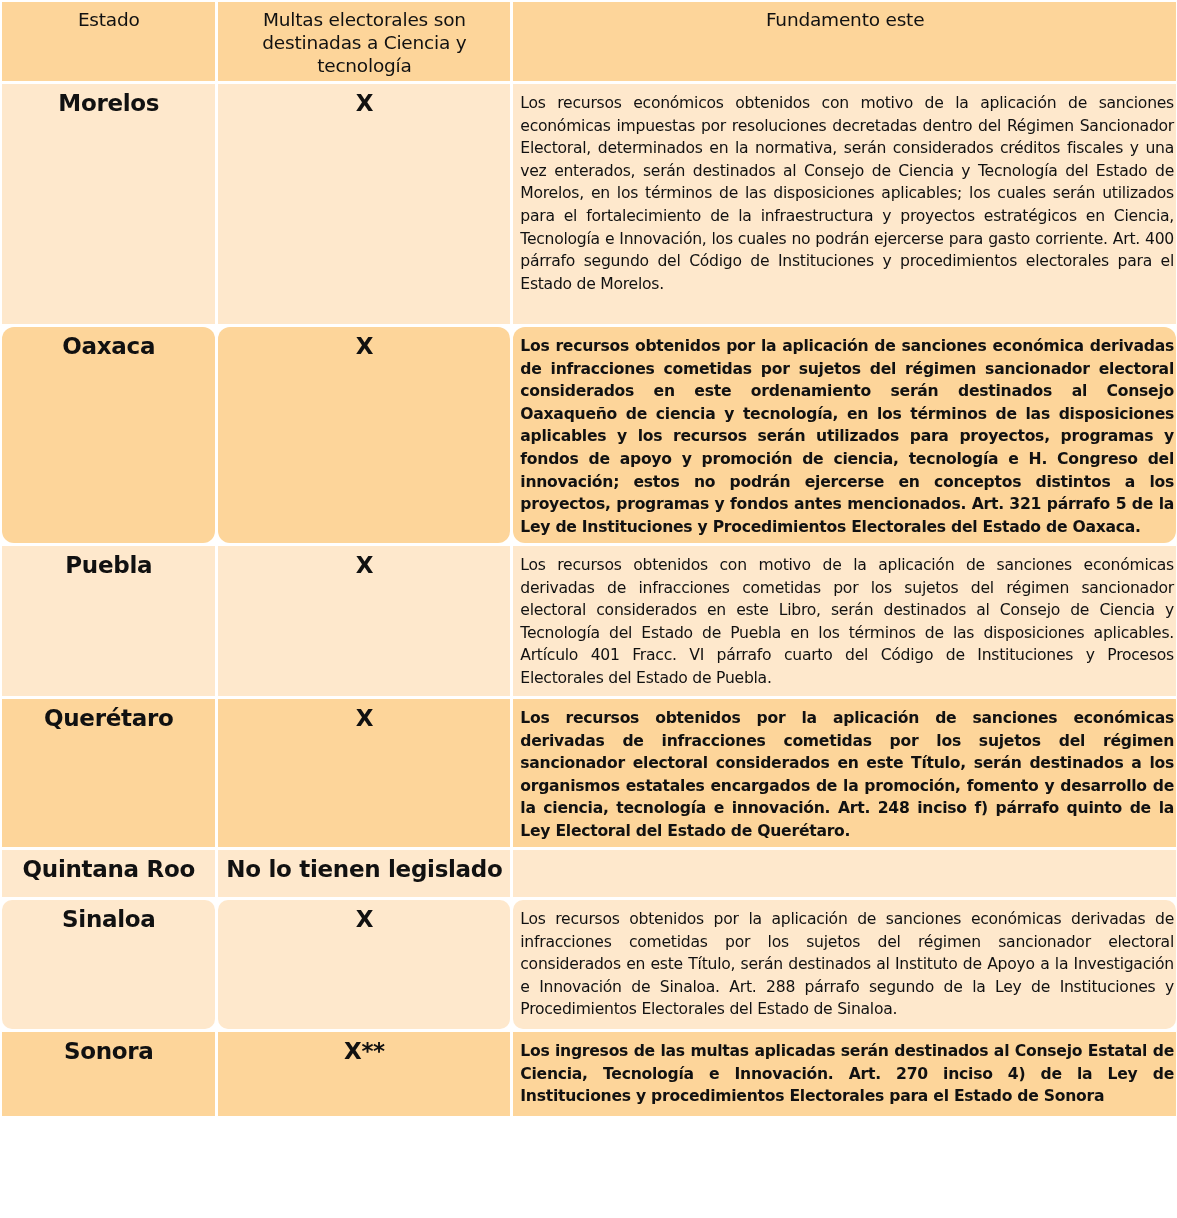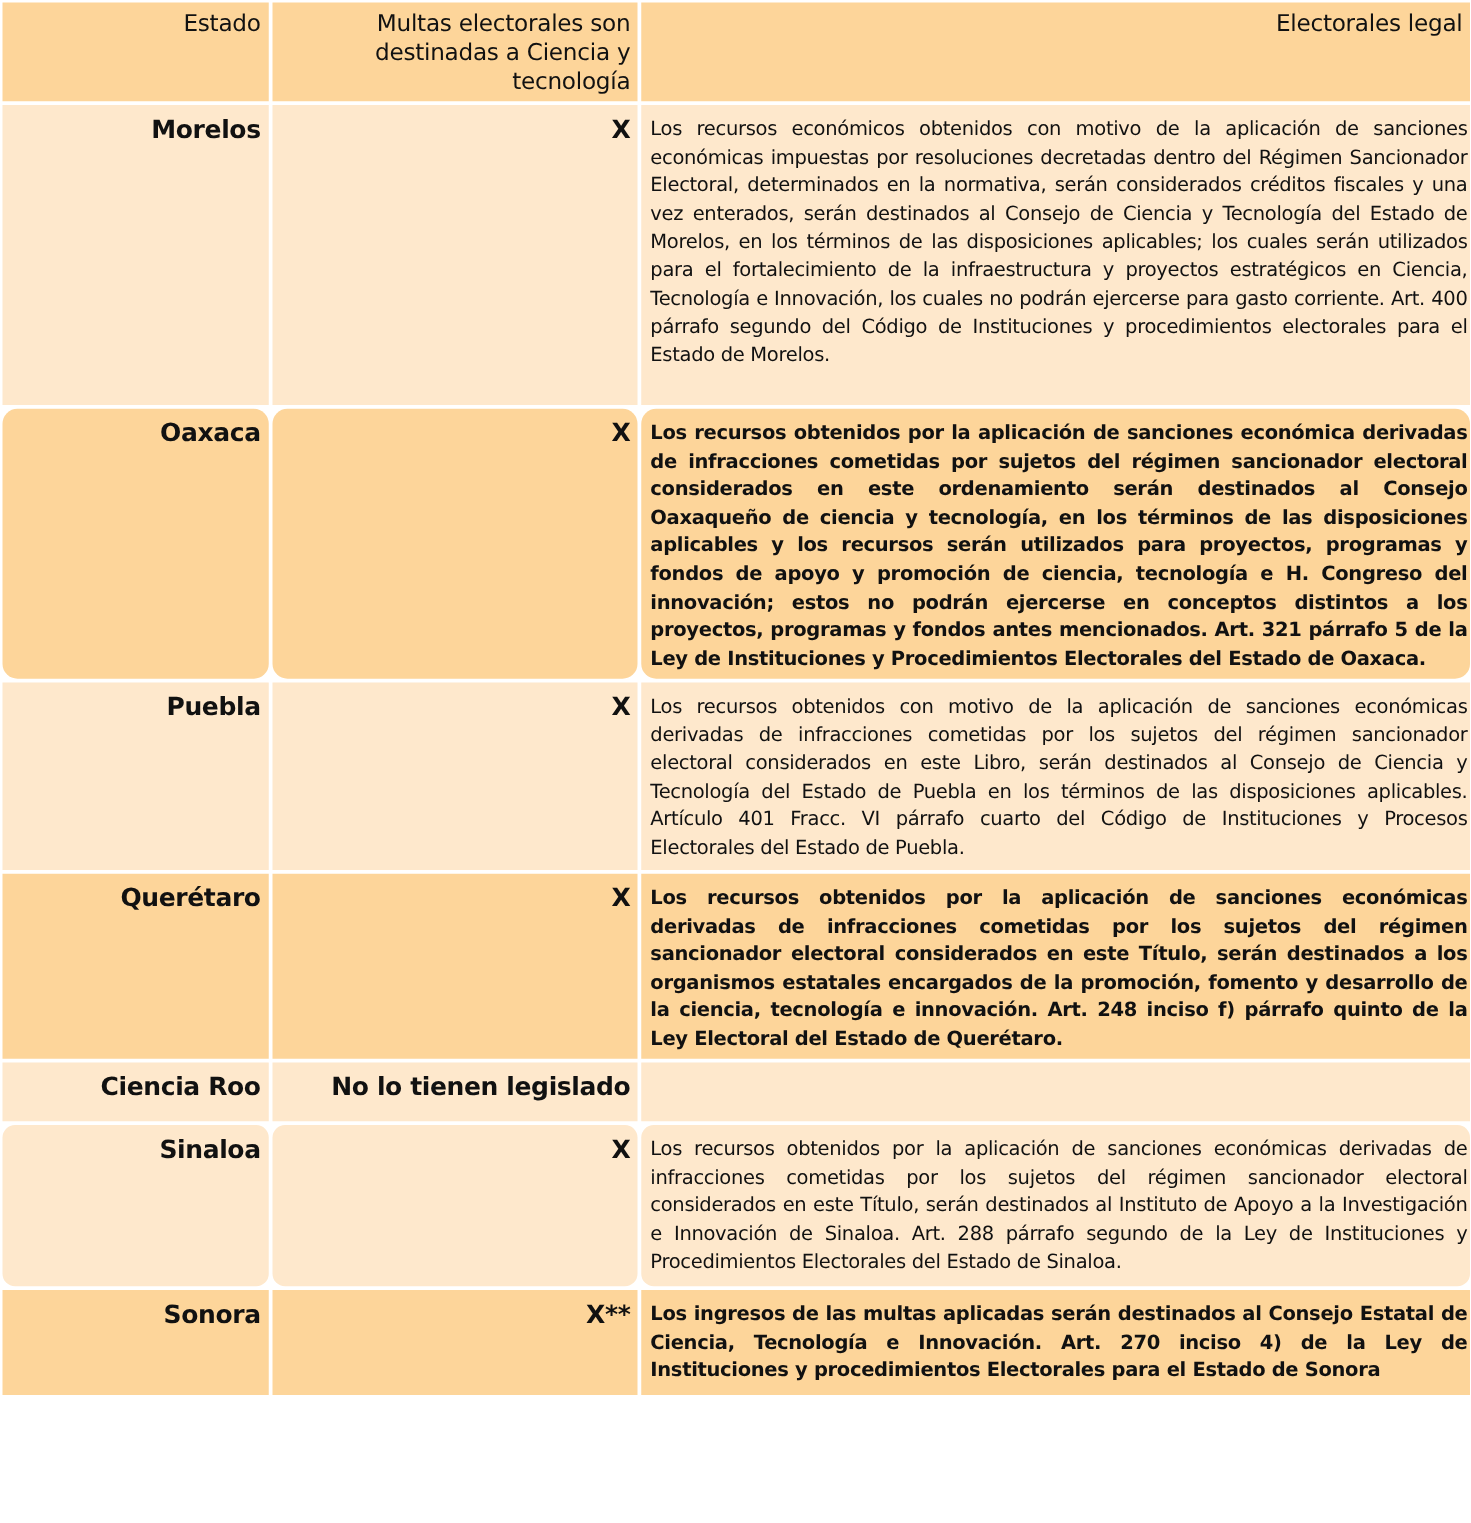--- a/index.html
+++ b/index.html
@@ -15,27 +15,27 @@
       color: #111111;
     }
     col.c1 { width: 212px; }
     col.c2 { width: 292px; }
     col.c3 { width: 661px; }
     td, th {
       vertical-align: top;
       padding: 6px 6px 4px 7px;
       font-size: 17.5px;
       line-height: 23px;
-      text-align: right;
+      text-align: center;
     }
     th { font-weight: normal; background: #FDD59A; }
     .dark td { background: #FDD59A; font-weight: bold; }
     .light td { background: #FEE8CC; }
     td.state, td.flag {
-      font-size: 20px;
+      font-size: 23px;
       font-weight: bold;
       letter-spacing: -0.3px;
       padding-top: 8px;
     }
     th { font-size: 18.5px; letter-spacing: -0.2px; padding-top: 6px; }
     td.basis {
       font-size: 15.6px;
       line-height: 22.6px;
       text-align: justify;
       letter-spacing: -0.25px;
@@ -60,21 +60,21 @@
 <table class="t">
   <colgroup>
       <col class="c1">
       <col class="c2">
       <col class="c3">
     </colgroup>
   <thead>
     <tr class="h-head">
       <th>Estado</th>
       <th>Multas electorales son destinadas a Ciencia y tecnología</th>
-      <th>Electorales legal</th>
+      <th>Fundamento este</th>
     </tr>
   </thead>
   <tbody>
     <tr class="light h-morelos">
       <td class="state">Morelos</td>
       <td class="flag">X</td>
       <td class="basis">Los recursos económicos obtenidos con motivo de la aplicación de sanciones económicas impuestas por resoluciones decretadas dentro del Régimen Sancionador Electoral, determinados en la normativa, serán considerados créditos fiscales y una vez enterados, serán destinados al Consejo de Ciencia y Tecnología del Estado de Morelos, en los términos de las disposiciones aplicables; los cuales serán utilizados para el fortalecimiento de la infraestructura y proyectos estratégicos en Ciencia, Tecnología e Innovación, los cuales no podrán ejercerse para gasto corriente.  Art. 400 párrafo segundo del Código de Instituciones y procedimientos electorales para el Estado de Morelos.</td>
     </tr>
     <tr class="dark h-oaxaca">
       <td class="state">Oaxaca</td>
@@ -85,21 +85,21 @@
       <td class="state">Puebla</td>
       <td class="flag">X</td>
       <td class="basis">Los recursos obtenidos con motivo de la aplicación de sanciones económicas derivadas de infracciones cometidas por los sujetos del régimen sancionador electoral considerados en este Libro, serán destinados al Consejo de Ciencia y Tecnología del Estado de Puebla en los términos de las disposiciones aplicables. Artículo 401 Fracc. VI párrafo cuarto del  Código de Instituciones y Procesos Electorales del Estado de Puebla.</td>
     </tr>
     <tr class="dark h-queretaro">
       <td class="state">Querétaro</td>
       <td class="flag">X</td>
       <td class="basis">Los recursos obtenidos por la aplicación de sanciones económicas derivadas de infracciones cometidas por los sujetos del régimen sancionador electoral considerados en este Título, serán destinados a los organismos estatales encargados de la promoción, fomento y desarrollo de la ciencia, tecnología e innovación. Art. 248 inciso f) párrafo quinto de la Ley Electoral del Estado de Querétaro.</td>
     </tr>
     <tr class="light h-qroo">
-      <td class="state">Ciencia Roo</td>
+      <td class="state">Quintana Roo</td>
       <td class="flag">No lo tienen legislado</td>
       <td class="basis"></td>
     </tr>
     <tr class="light h-sinaloa">
       <td class="state">Sinaloa</td>
       <td class="flag">X</td>
       <td class="basis">Los recursos obtenidos por la aplicación de sanciones económicas derivadas de infracciones cometidas por los sujetos del régimen sancionador electoral considerados en este Título, serán destinados al Instituto de Apoyo a la Investigación e Innovación de Sinaloa. Art. 288 párrafo segundo de la Ley de Instituciones y Procedimientos Electorales del Estado de Sinaloa.</td>
     </tr>
     <tr class="dark h-sonora">
       <td class="state">Sonora</td>

